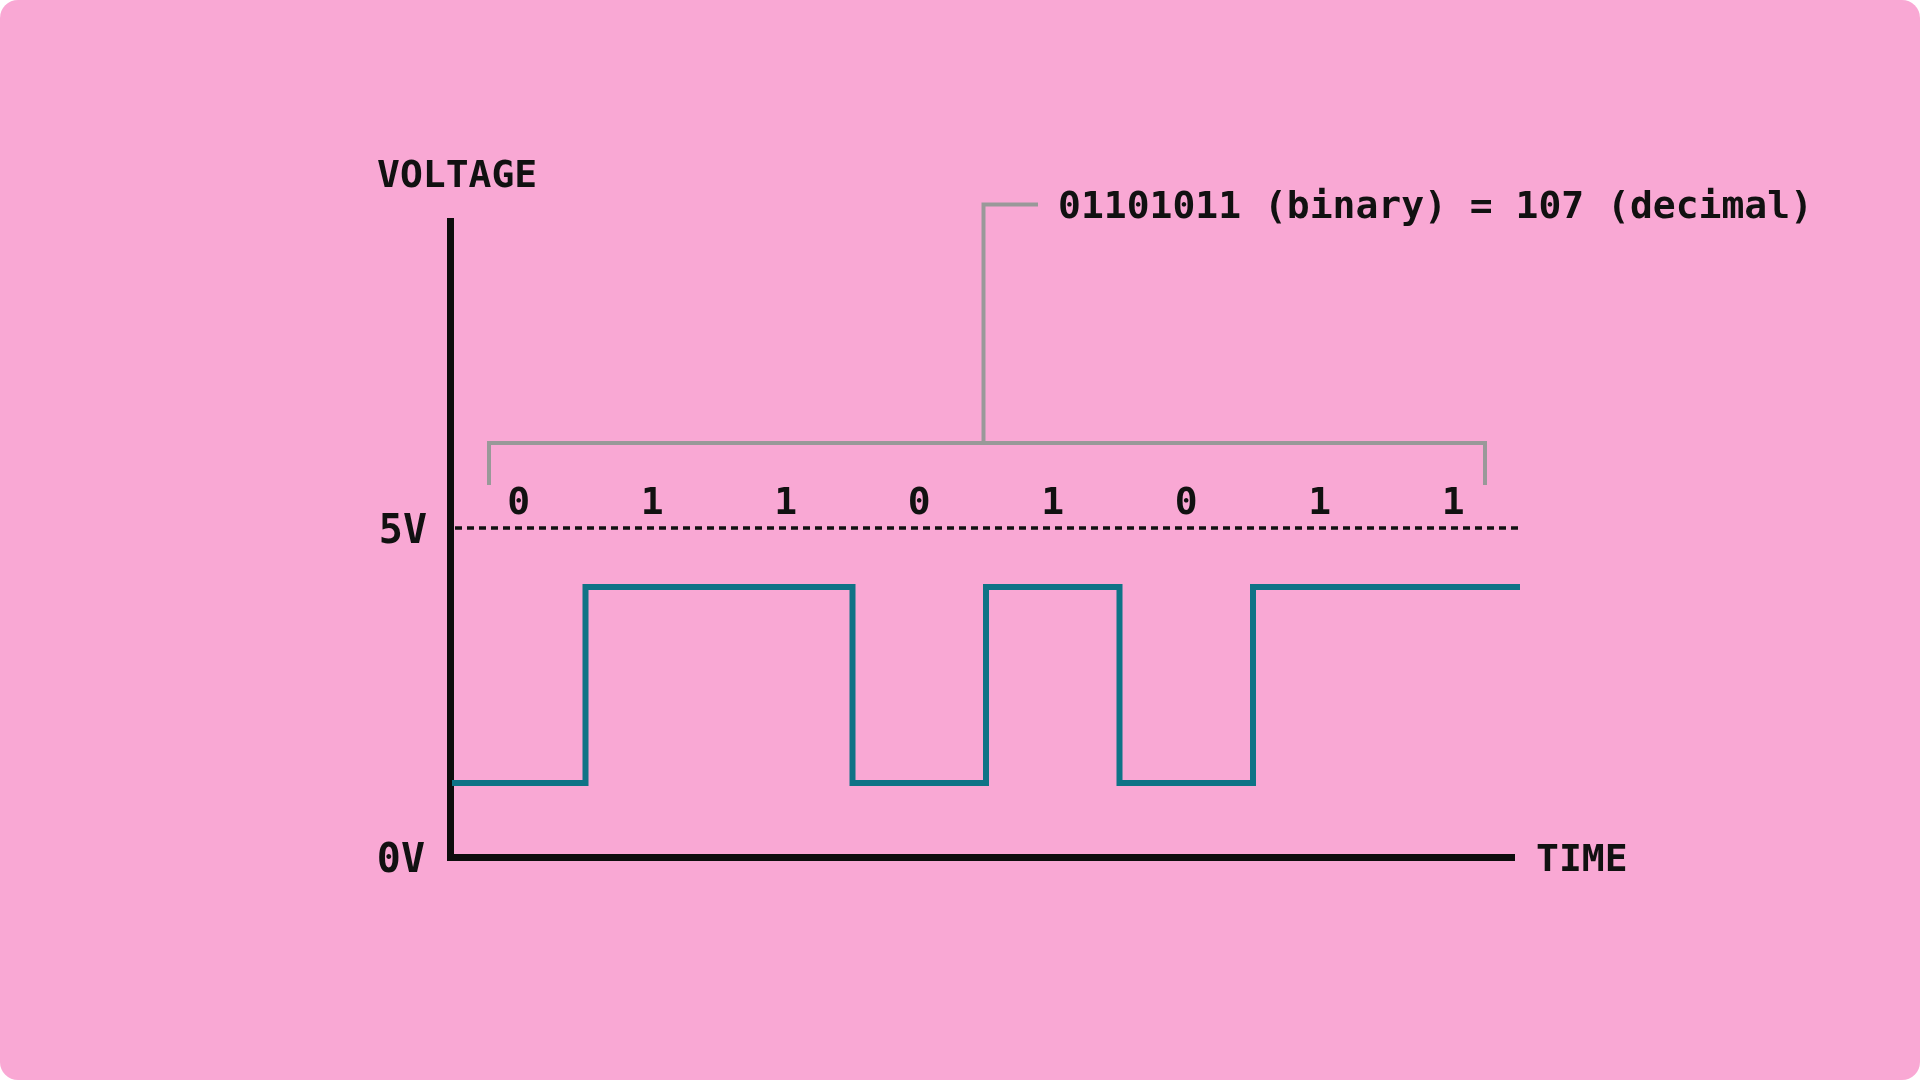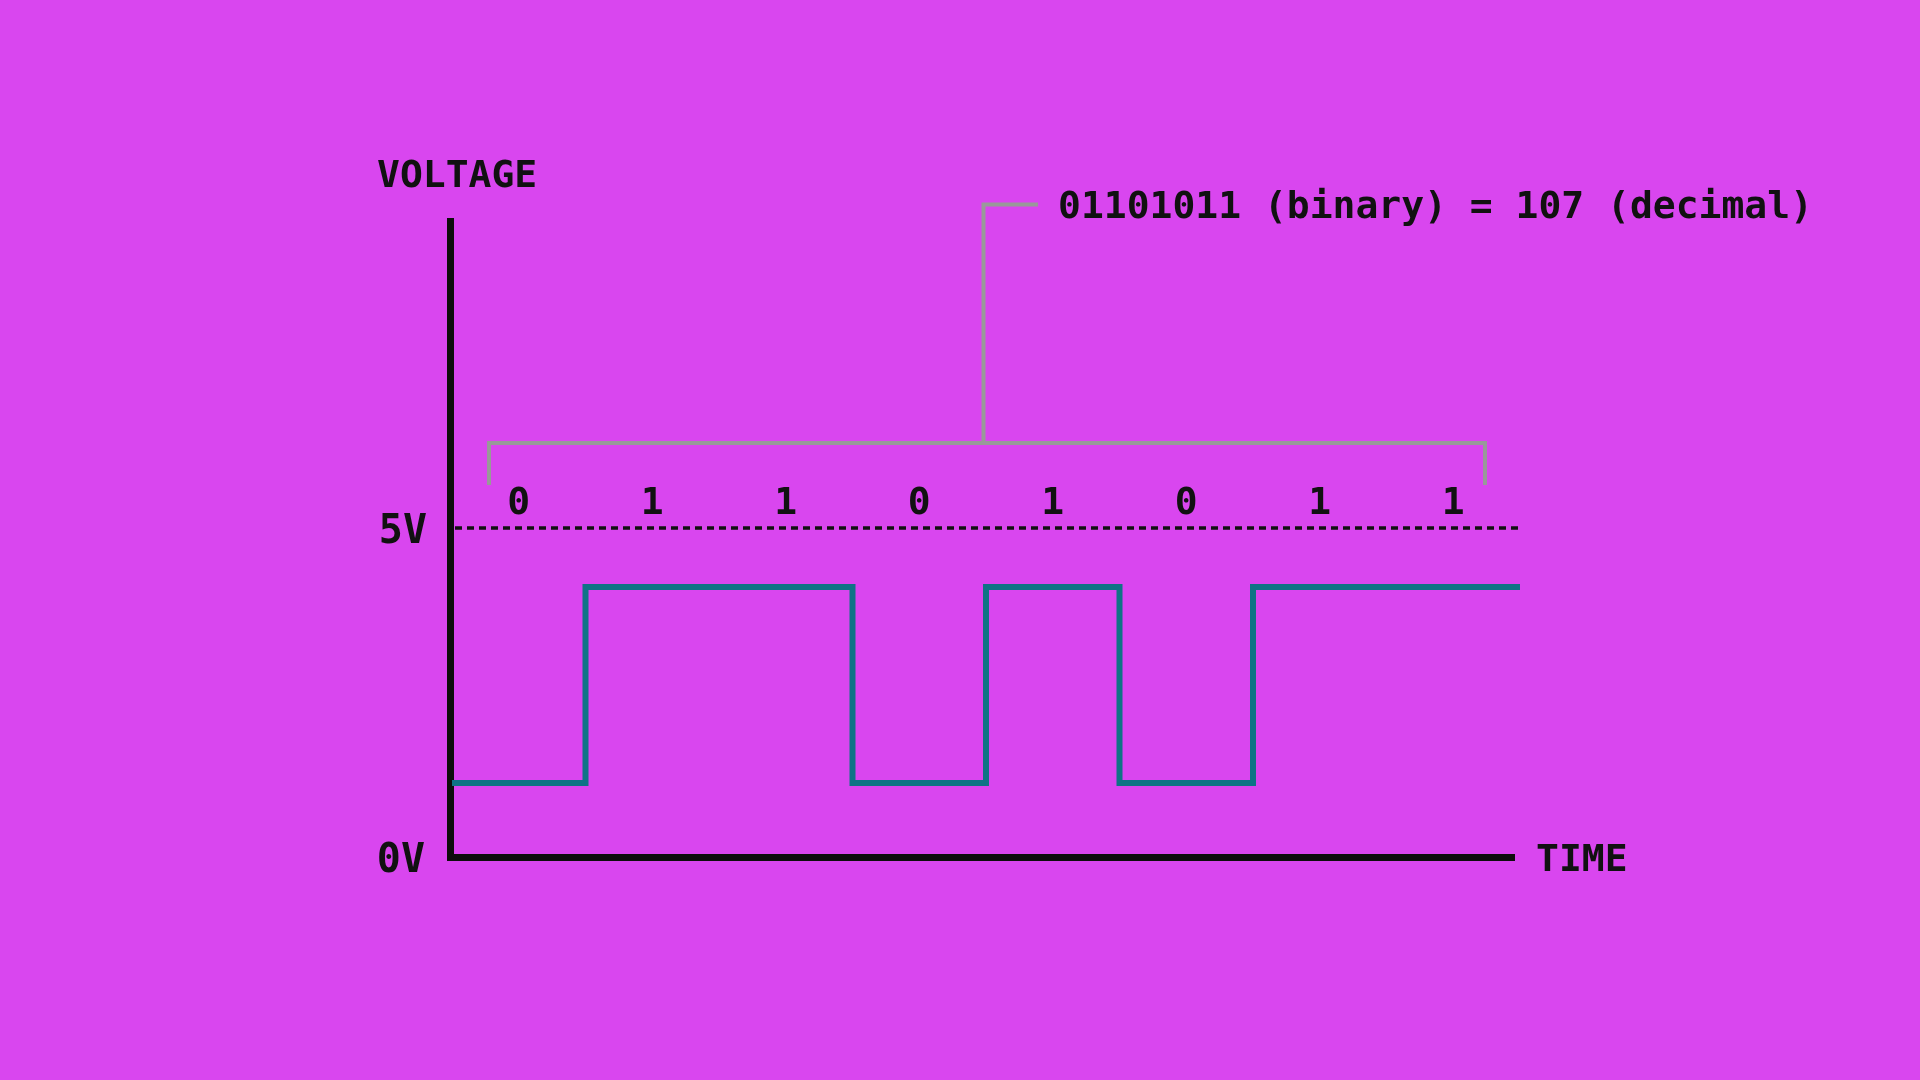--- a/index.html
+++ b/index.html
@@ -4,22 +4,23 @@
 <style>
   html, body {
     margin: 0;
     padding: 0;
     background: #ffffff;
   }
   .stage {
     position: relative;
     width: 1920px;
     height: 1080px;
-    background: #d946ef;
+    background: #f9a8d4;
     overflow: hidden;
+    border-radius: 18px;
   }
   svg text {
     font-family: "DejaVu Sans Mono", "Liberation Mono", monospace;
     font-weight: bold;
     fill: #111111;
   }
   .axis-label   { font-size: 38px; }
   .tick-label   { font-size: 40px; }
   .bit-label    { font-size: 38px; }
   .annotation   { font-size: 38px; }

